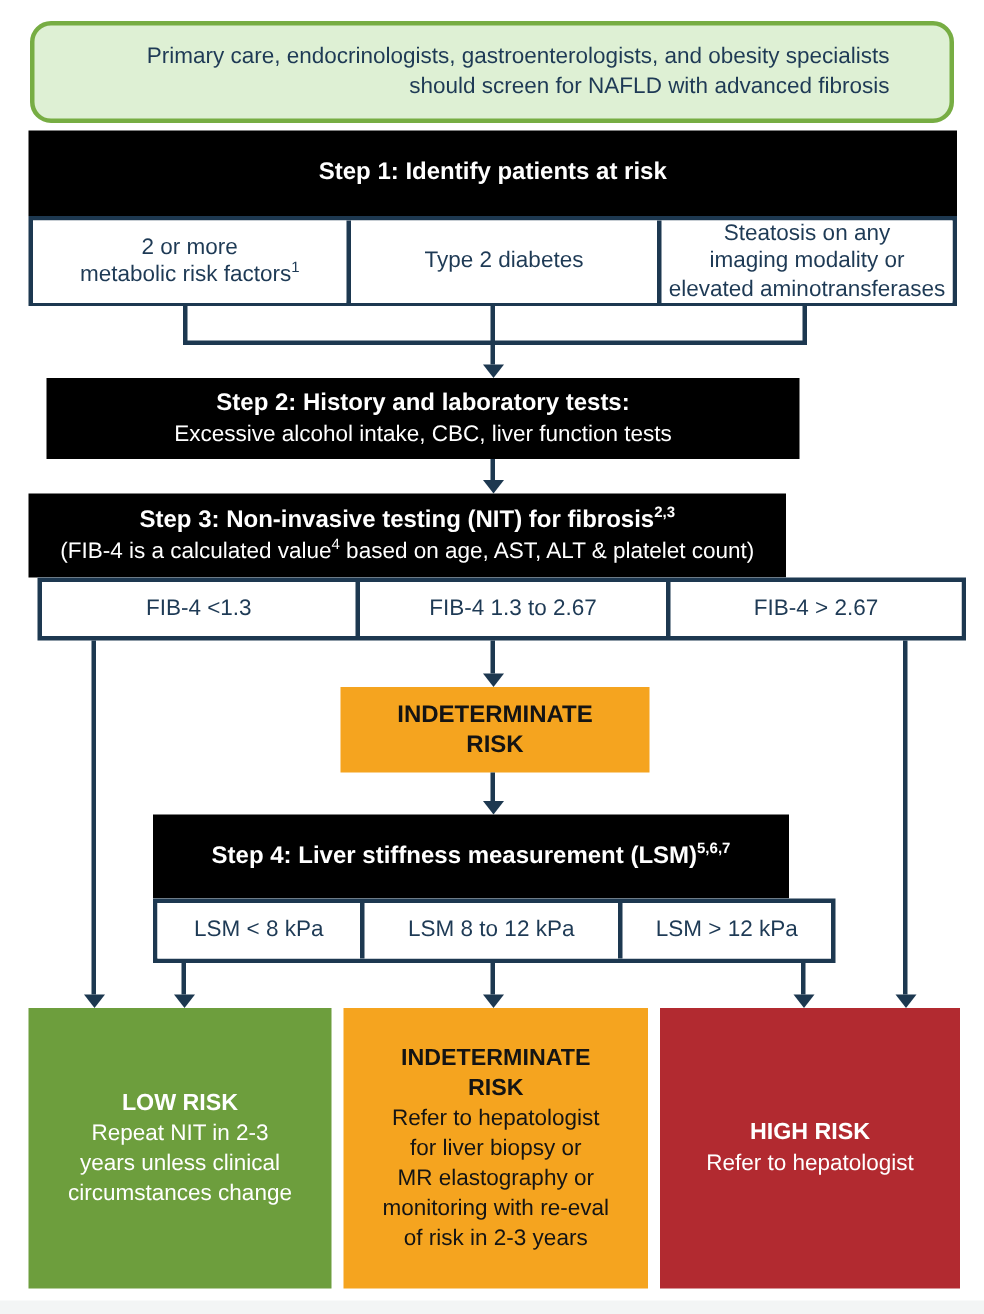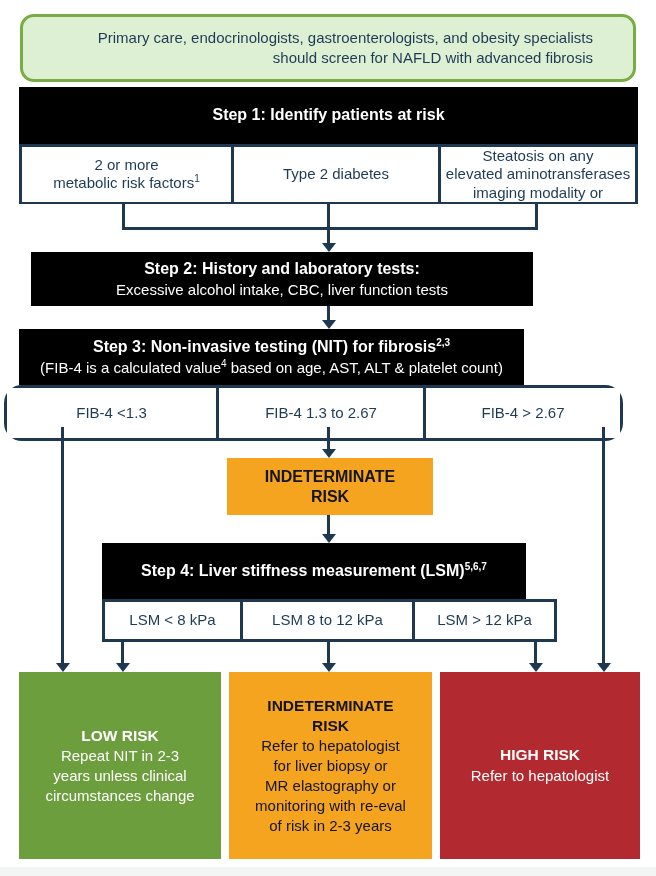--- a/index.html
+++ b/index.html
@@ -55,22 +55,22 @@
   <div class="abs cellrow" style="left:19px;top:144px;width:619px;height:60px;grid-template-columns:209px 207px 197px;">
     <div class="cell">
       <div>2 or more</div>
       <div><span>metabolic risk factors</span><sup>1</sup></div>
     </div>
     <div class="cell">
       <div>Type 2 diabetes</div>
     </div>
     <div class="cell">
       <div>Steatosis on any</div>
+      <div>imaging modality or</div>
       <div>elevated aminotransferases</div>
-      <div>imaging modality or</div>
     </div>
   </div>
 
   <div class="abs vl" style="left:122px;top:204px;height:26px;"></div>
   <div class="abs vl" style="left:535px;top:204px;height:26px;"></div>
   <div class="abs hl" style="left:122px;top:227px;width:416px;"></div>
   <div class="abs vl" style="left:327px;top:204px;height:39px;"></div>
   <div class="abs ah" style="left:322px;top:243px;"></div>
 
   <div class="abs bluehdr" style="left:31px;top:252px;width:502px;height:54px;">
@@ -78,21 +78,21 @@
     <div class="t2">Excessive alcohol intake, CBC, liver function tests</div>
   </div>
 
   <div class="abs vl" style="left:327px;top:306px;height:14px;"></div>
   <div class="abs ah" style="left:322px;top:320px;"></div>
 
   <div class="abs bluehdr" style="left:19px;top:329px;width:505px;height:56px;">
     <div class="t1"><span>Step 3: Non-invasive testing (NIT) for fibrosis</span><sup>2,3</sup></div>
     <div class="t2"><span>(FIB-4 is a calculated value</span><sup>4</sup><span> based on age, AST, ALT &amp; platelet count)</span></div>
   </div>
-  <div class="abs cellrow" style="left:4px;top:385px;width:619px;height:56px;grid-template-columns:209px 207px 197px;border-radius:18px;">
+  <div class="abs cellrow" style="left:25px;top:385px;width:619px;height:42px;grid-template-columns:209px 207px 197px;">
     <div class="cell">FIB-4 &lt;1.3</div>
     <div class="cell">FIB-4 1.3 to 2.67</div>
     <div class="cell">FIB-4 &gt; 2.67</div>
   </div>
 
   <div class="abs vl" style="left:61px;top:427px;height:236px;"></div>
   <div class="abs ah" style="left:56px;top:663px;"></div>
   <div class="abs vl" style="left:602px;top:427px;height:236px;"></div>
   <div class="abs ah" style="left:597px;top:663px;"></div>
 

